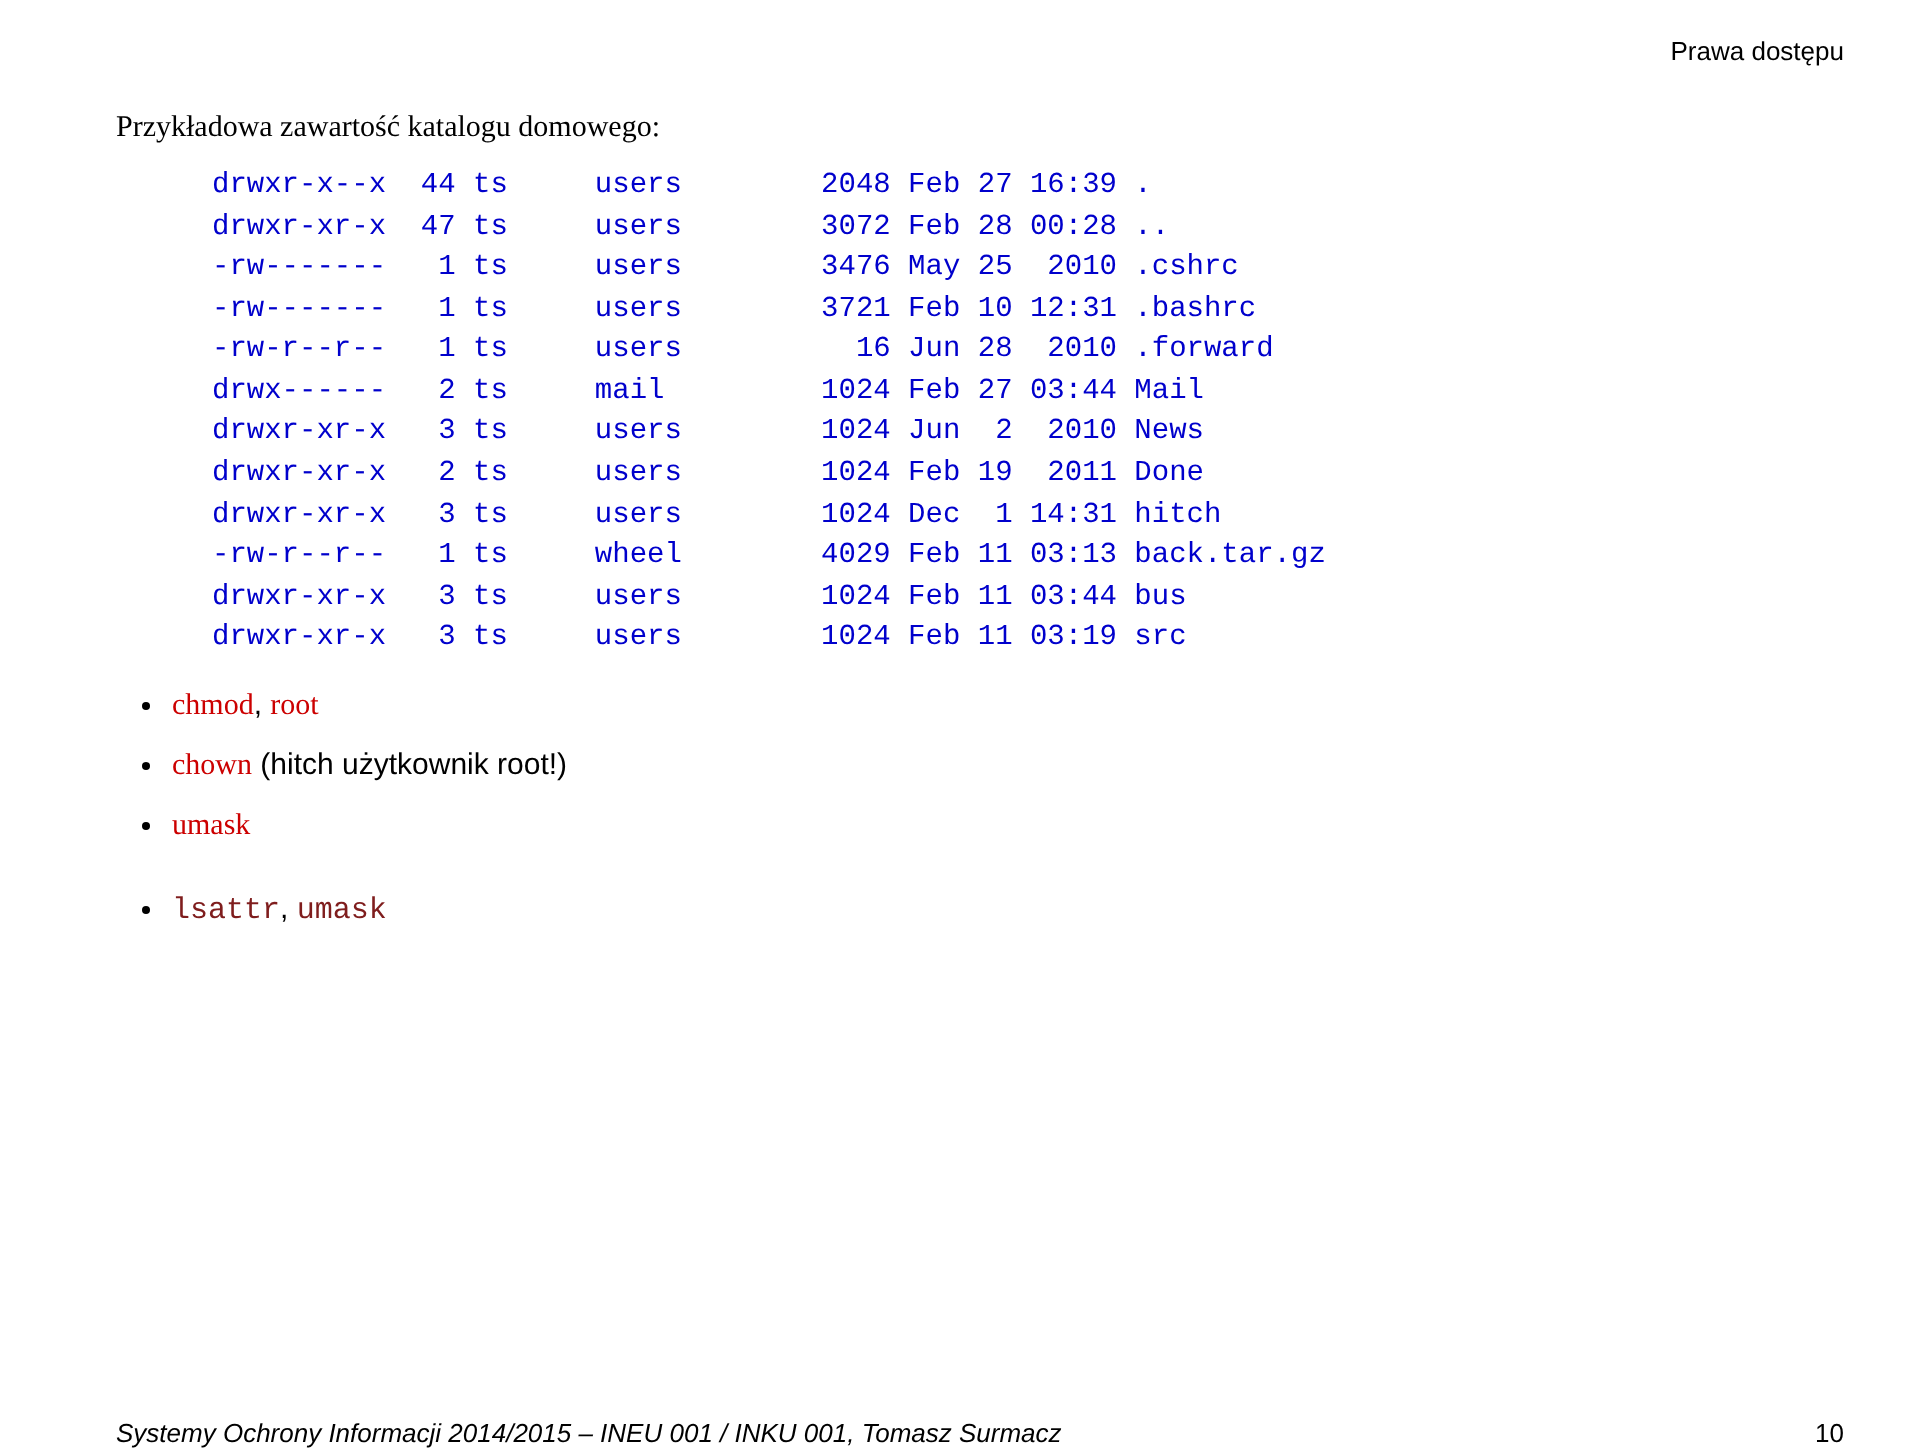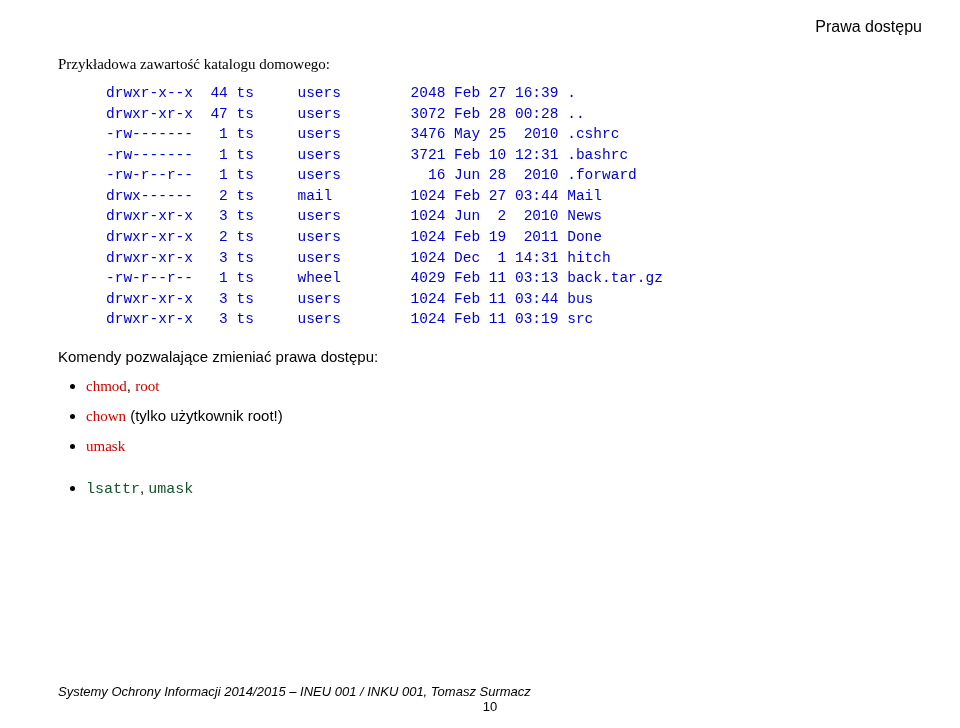--- a/index.html
+++ b/index.html
@@ -18,21 +18,21 @@
     width: 960px;
     height: 728px;
     box-sizing: border-box;
     padding: 22px 58px 0 58px;
   }
   .header-right {
     position: absolute;
     top: 18px;
     right: 38px;
     font-family: Verdana, Arial, sans-serif;
-    font-size: 16px;
+    font-size: 13px;
     color: #000;
   }
   .para {
     font-family: Liberation Serif, serif;
     font-size: 15px;
     margin-top: 34px;
     margin-bottom: 10px;
   }
   .listing {
     font-family: 'Courier New', monospace;
@@ -59,33 +59,32 @@
   }
   ul.bullets li {
     margin: 12px 0;
   }
   .mono-red {
     font-family: Liberation Serif, serif;
     color: #cc0000;
   }
   .mono-blue {
     font-family: 'Courier New', monospace;
-    color: #14532d;
+    color: #7f1d1d;
   }
   .footer {
     position: absolute;
-    bottom: 14px;
+    bottom: 4px;
     left: 58px;
     right: 38px;
     font-family: Verdana, Arial, sans-serif;
     font-size: 13px;
     font-style: italic;
     display: flex;
     justify-content: space-between;
-    flex-direction: column;
   }
   .footer .pagenum {
     font-style: normal;
     text-align: center;
   }
 </style>
 </head>
 <body>
 
 <div class="page">
@@ -100,28 +99,27 @@
 -rw-------   1 ts     users        3721 Feb 10 12:31 .bashrc
 -rw-r--r--   1 ts     users          16 Jun 28  2010 .forward
 drwx------   2 ts     mail         1024 Feb 27 03:44 Mail
 drwxr-xr-x   3 ts     users        1024 Jun  2  2010 News
 drwxr-xr-x   2 ts     users        1024 Feb 19  2011 Done
 drwxr-xr-x   3 ts     users        1024 Dec  1 14:31 hitch
 -rw-r--r--   1 ts     wheel        4029 Feb 11 03:13 back.tar.gz
 drwxr-xr-x   3 ts     users        1024 Feb 11 03:44 bus
 drwxr-xr-x   3 ts     users        1024 Feb 11 03:19 src</div>
 
-  <div class="after-listing">Komendy pozwalające zmieniać prawa dostępu:</div>
 
   <ul class="bullets">
     <li>
       <span class="mono-red">chmod</span><span>, </span><span class="mono-red">root</span>
     </li>
     <li>
-      <span class="mono-red">chown</span> <span>(tylko użytkownik root!)</span>
+      <span class="mono-red">chown</span> <span>(hitch użytkownik root!)</span>
     </li>
     <li>
       <span class="mono-red">umask</span>
     </li>
     <li style="margin-top:24px">
       <span class="mono-blue">lsattr</span><span>, </span><span class="mono-blue">umask</span>
     </li>
   </ul>
 
   <div class="footer">

